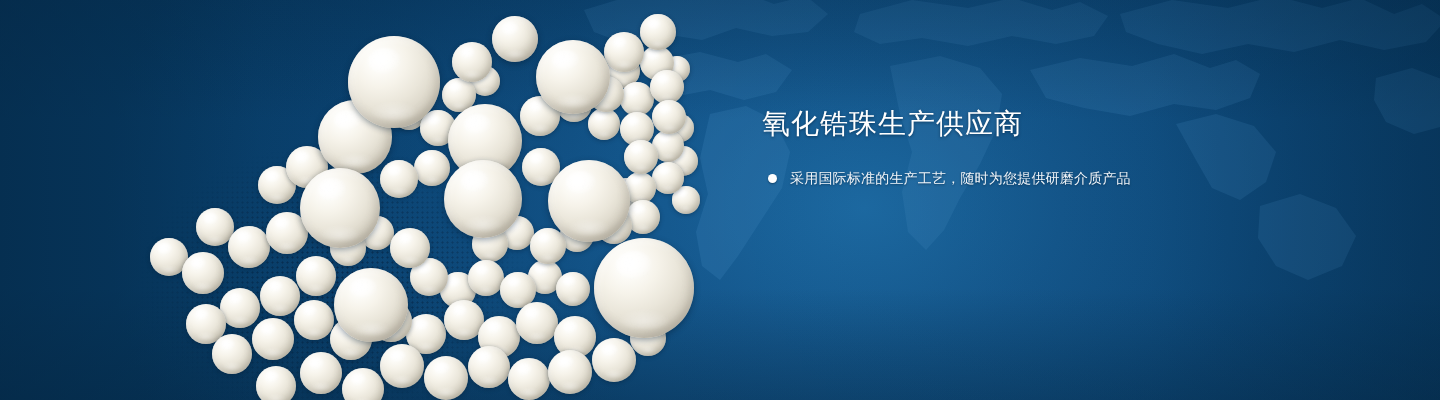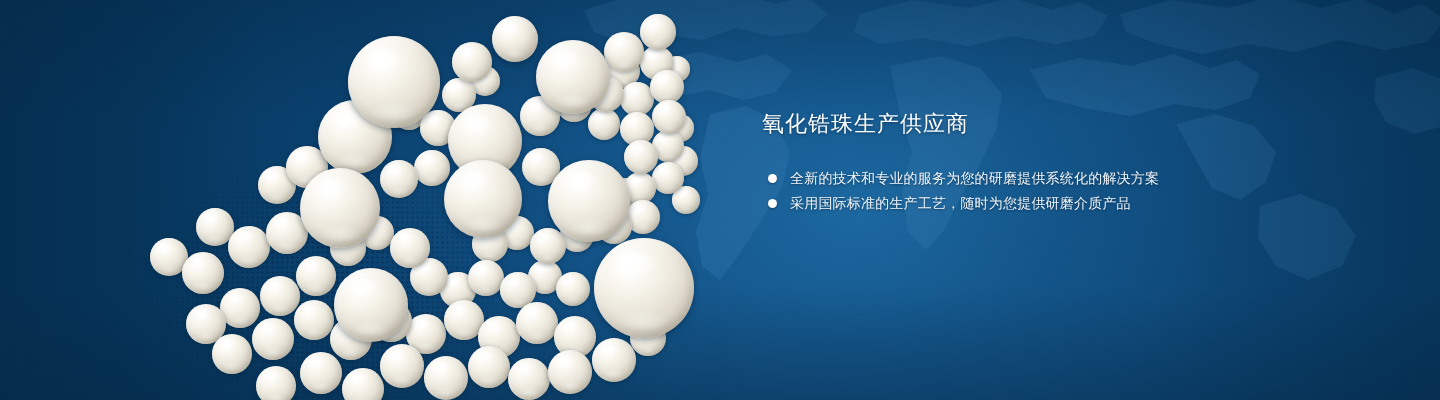--- a/index.html
+++ b/index.html
@@ -95,21 +95,21 @@
       inset -2px -3px 6px rgba(120,114,100,0.28),
       inset 2px 2px 5px rgba(255,255,255,0.55); }
 
   
   #copy {
     position:absolute;
     left:762px; top:104px;
     width:620px;
   }
   #title {
-    font-size:22px;
+    font-size:28px;
     font-weight:400;
     color:#ffffff;
     letter-spacing:1px;
     line-height:40px;
     text-shadow:0 1px 3px rgba(2,26,48,0.55);
     white-space:nowrap;
   }
   #bullets { margin-top:22px; }
   .bullet {
     position:relative;
@@ -240,22 +240,18 @@
       <div class="bead sm" style="left: 672px; top: 186px; width: 28px; height: 28px; z-index: 128;"></div>
       <div class="bead sm" style="left: 666px; top: 114px; width: 28px; height: 28px; z-index: 128;"></div>
       <div class="bead sm" style="left: 664px; top: 56px; width: 26px; height: 26px; z-index: 126;"></div>
     </div>
 
   <div id="copy">
     <div id="title">氧化锆珠生产供应商</div>
     <div id="bullets">
       <div class="bullet">
         <span class="bullet-dot"></span>
-        <span>全新的技术和专业的服务为您的研磨提供系统化的解决方案</span>
-      </div>
-      <div class="bullet">
-        <span class="bullet-dot"></span>
         <span>采用国际标准的生产工艺，随时为您提供研磨介质产品</span>
       </div>
     </div>
   </div>
 
 </div>
 
 </body></html>

